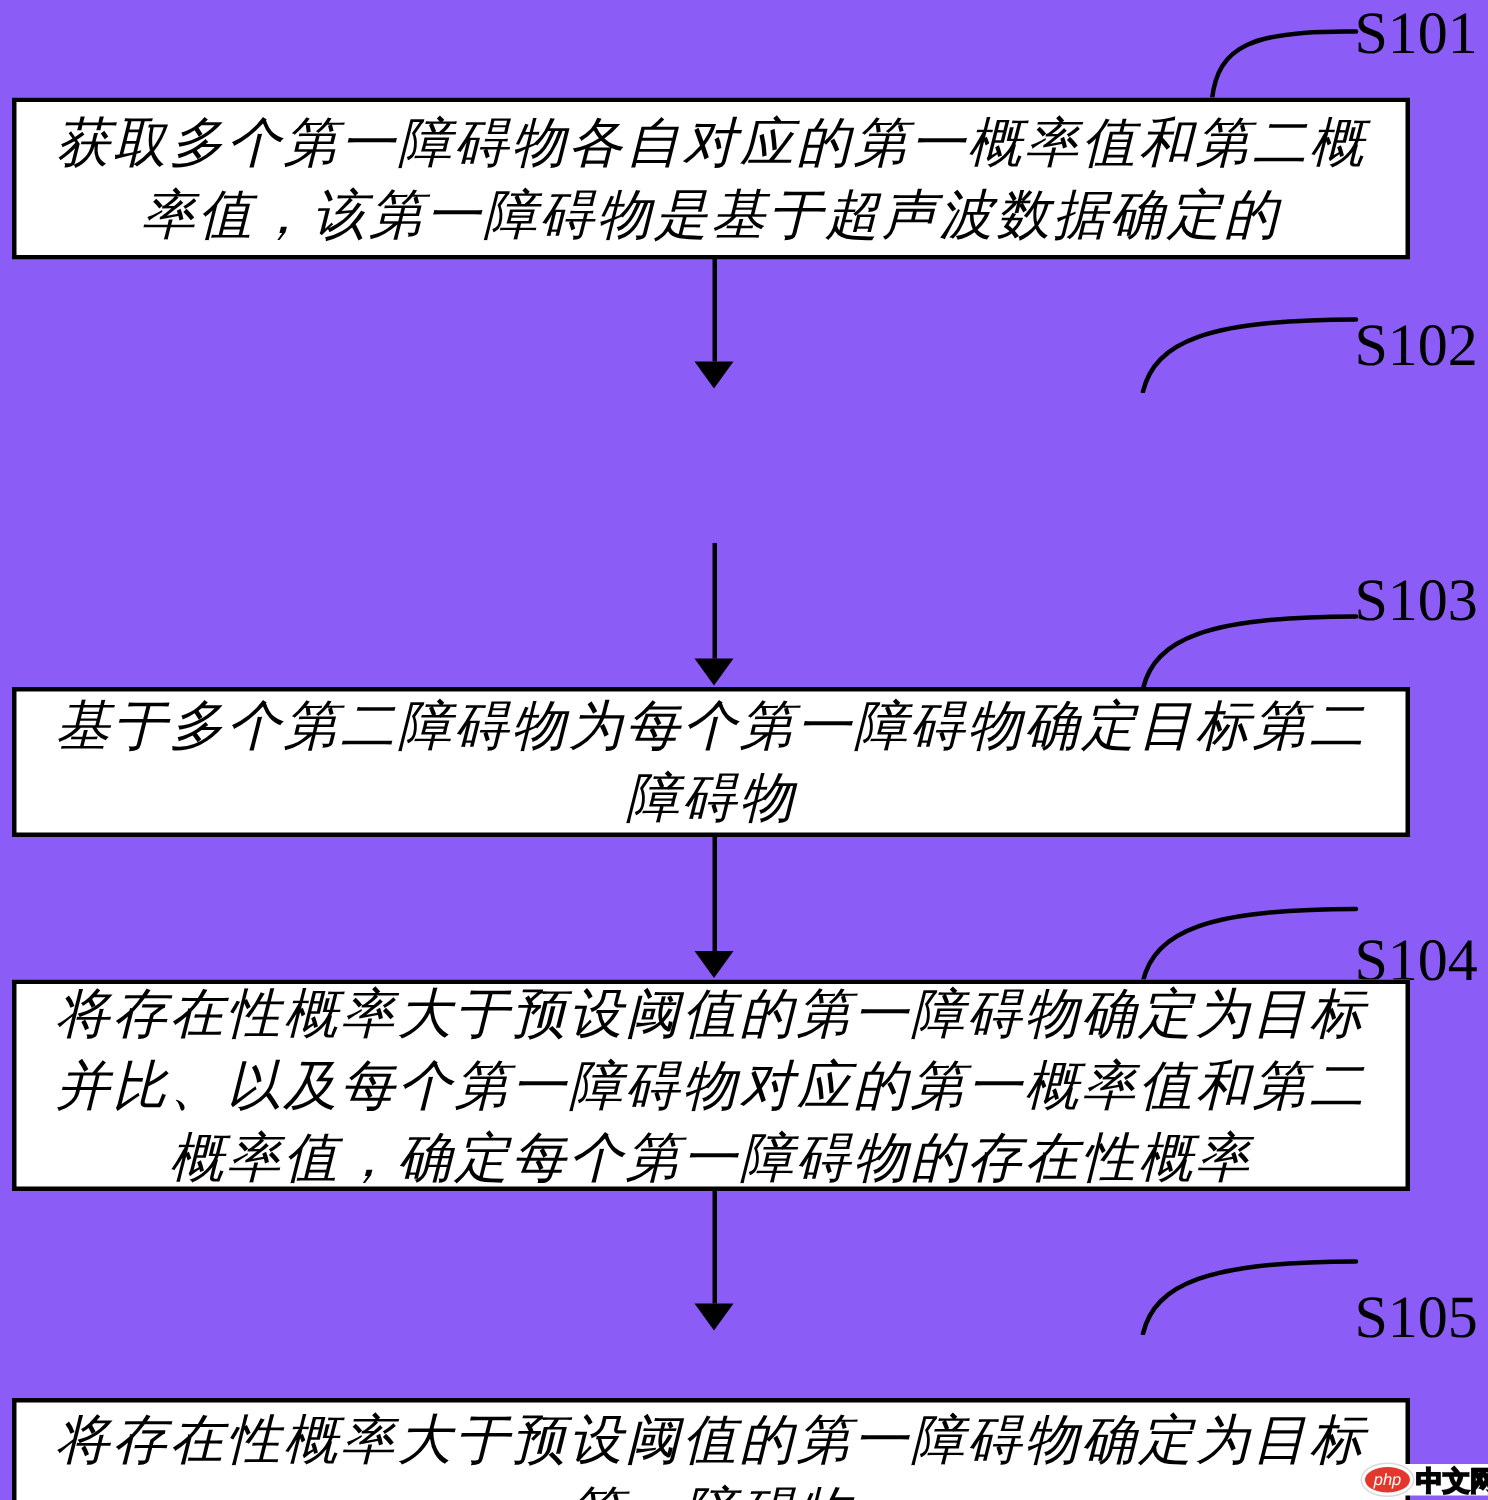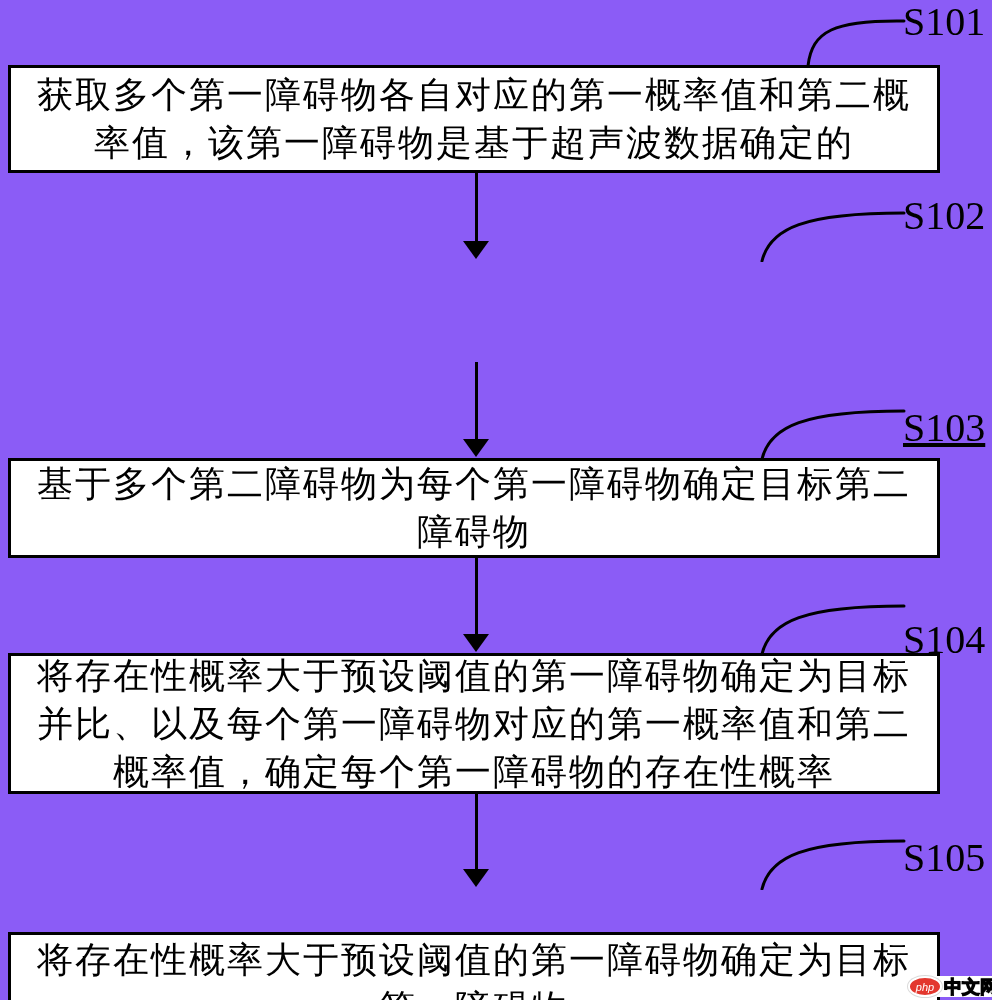--- a/index.html
+++ b/index.html
@@ -14,20 +14,21 @@
   .step-box {
     position: absolute;
     left: 8px;
     width: 932px;
     box-sizing: border-box;
     border: 3px solid #000000;
     background: #ffffff;
     display: flex;
     align-items: center;
     justify-content: center;
+    font-style: italic;
   }
   .step-text {
     width: 100%;
     text-align: center;
     font-size: 36px;
     line-height: 48px;
     letter-spacing: 2px;
     color: #000000;
     white-space: pre-line;
   }
@@ -39,24 +40,24 @@
 
   .step-label {
     position: absolute;
     left: 903px;
     font-size: 40px;
     line-height: 44px;
     color: #000000;
     white-space: nowrap;
   }
   #lab1 { top: 0px; }
-  #lab2 { top: 194px; }
-  #lab3 { top: 406px; text-decoration: underline; }
+  #lab2 { top: 208px; }
+  #lab3 { top: 378px; }
   #lab4 { top: 618px; }
-  #lab5 { top: 836px; }
+  #lab5 { top: 856px; }
 
   .leader { position: absolute; }
   #ld1 { left: 806px; top: 15px;  }
   #ld2 { left: 760px; top: 208px; }
   #ld3 { left: 760px; top: 406px; }
   #ld4 { left: 760px; top: 601px; }
   #ld5 { left: 760px; top: 836px; }
 
   .arrow {
     position: absolute;

